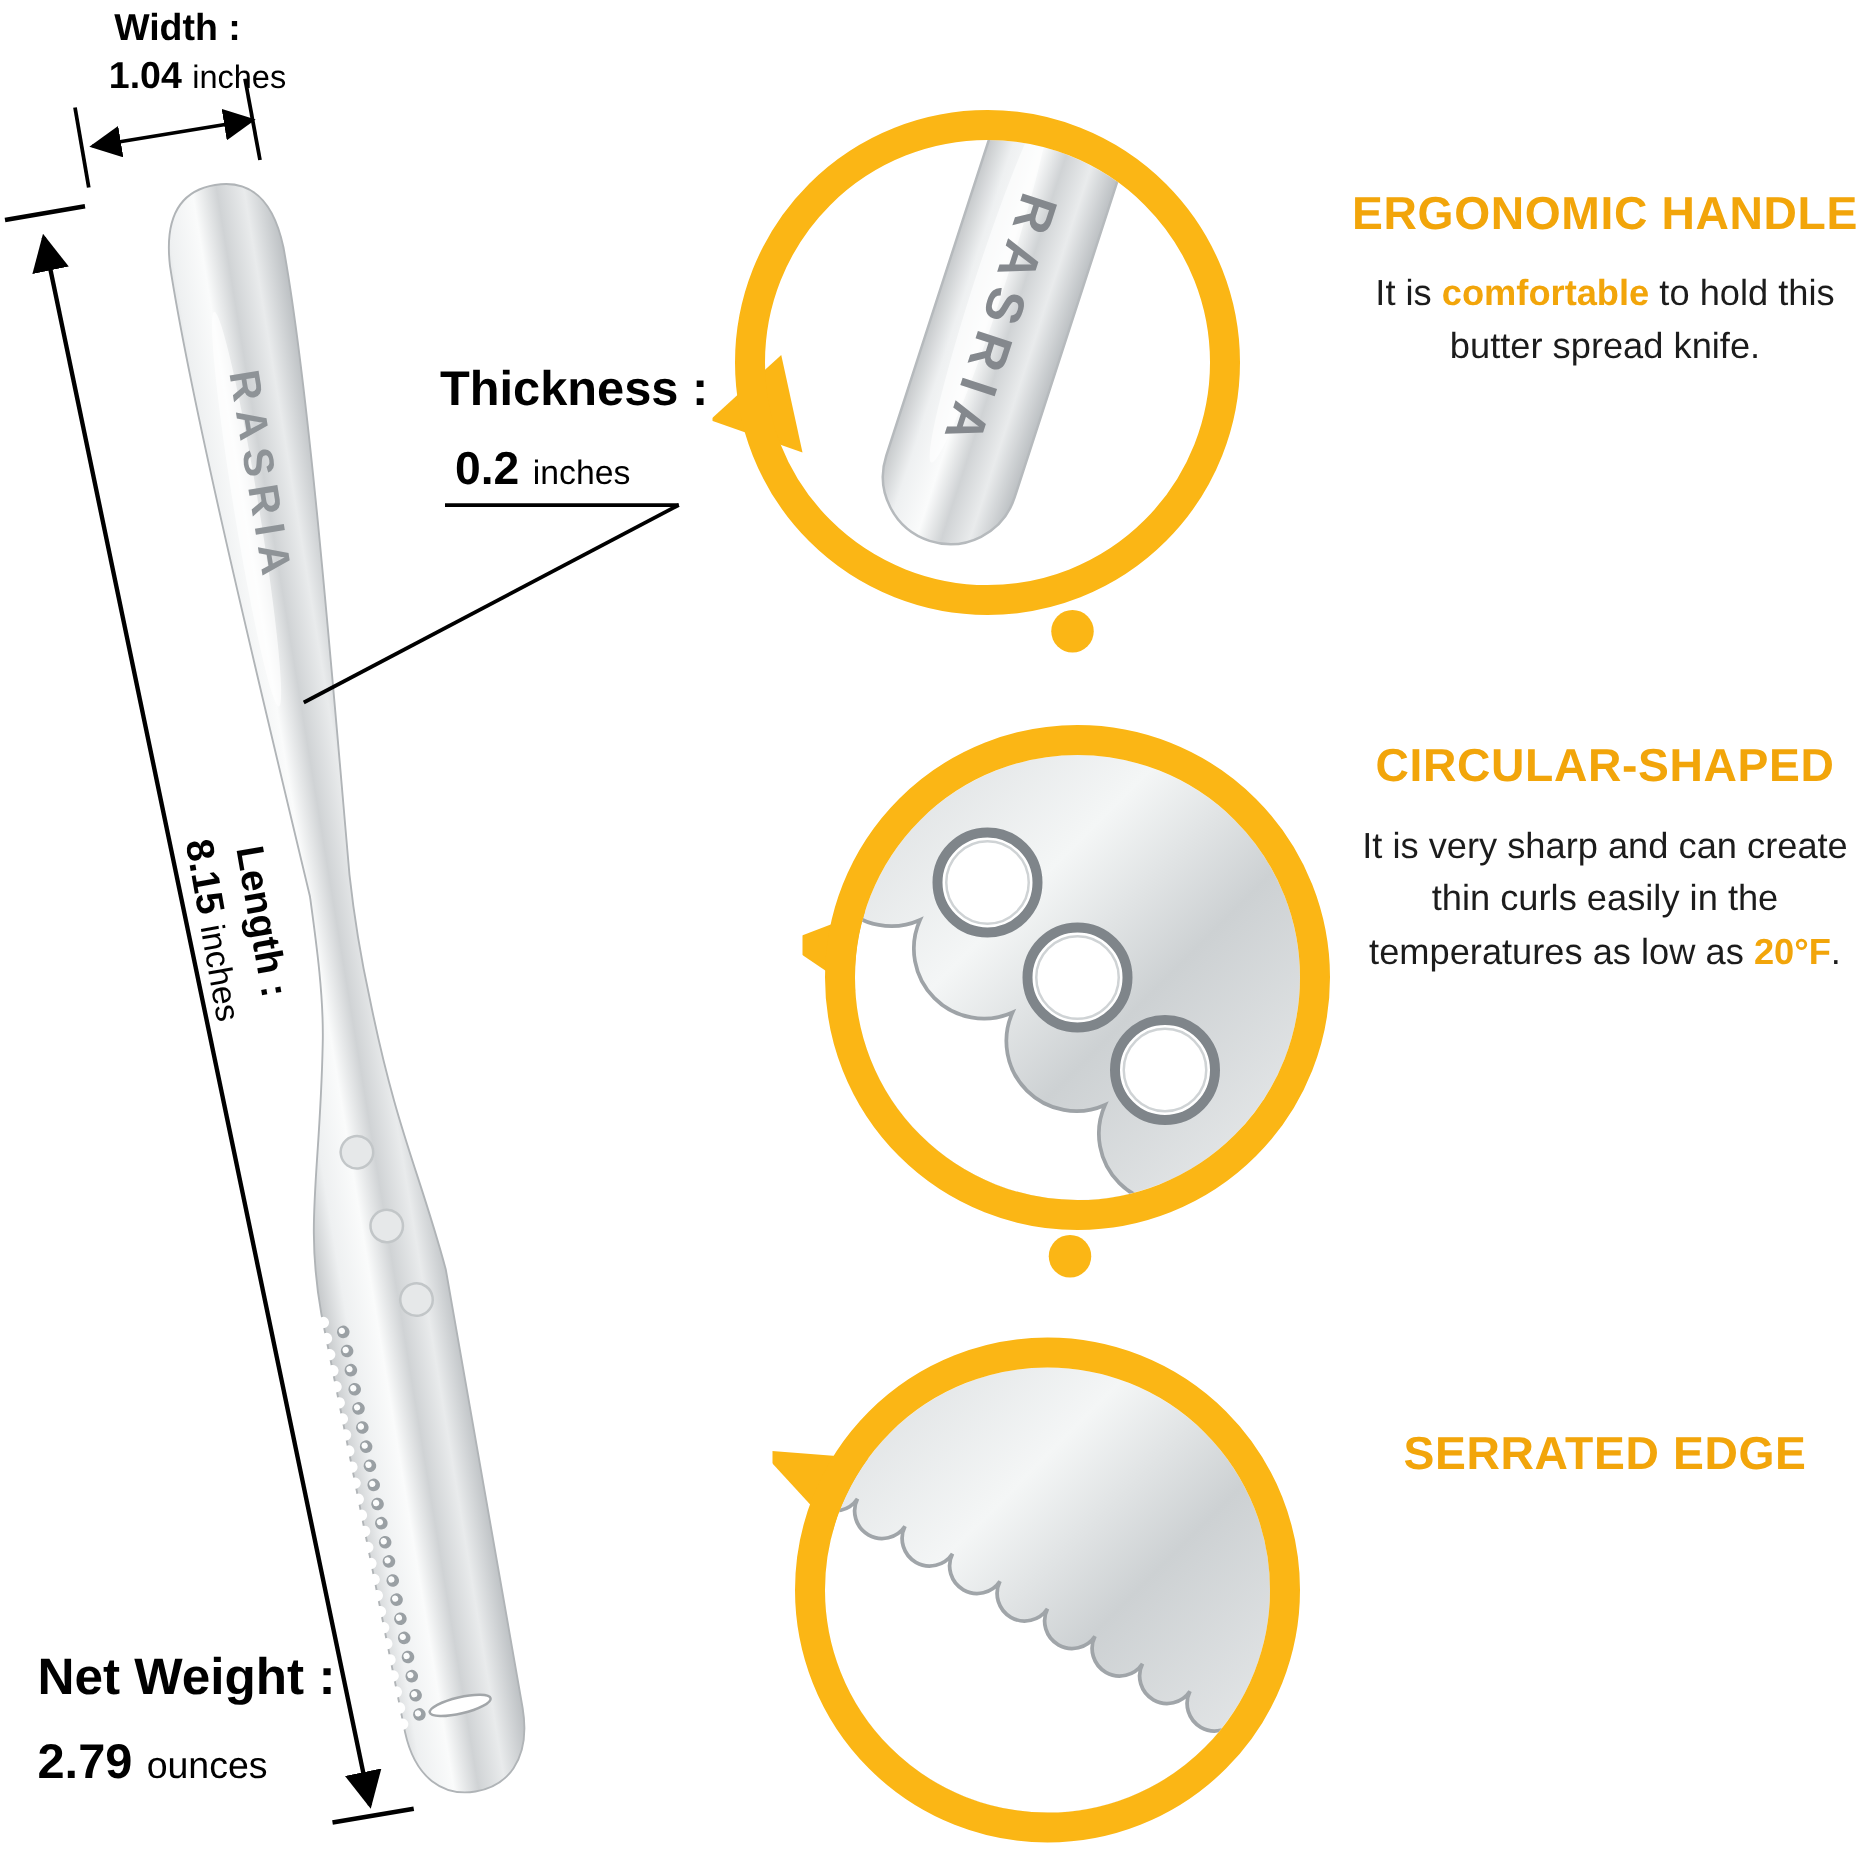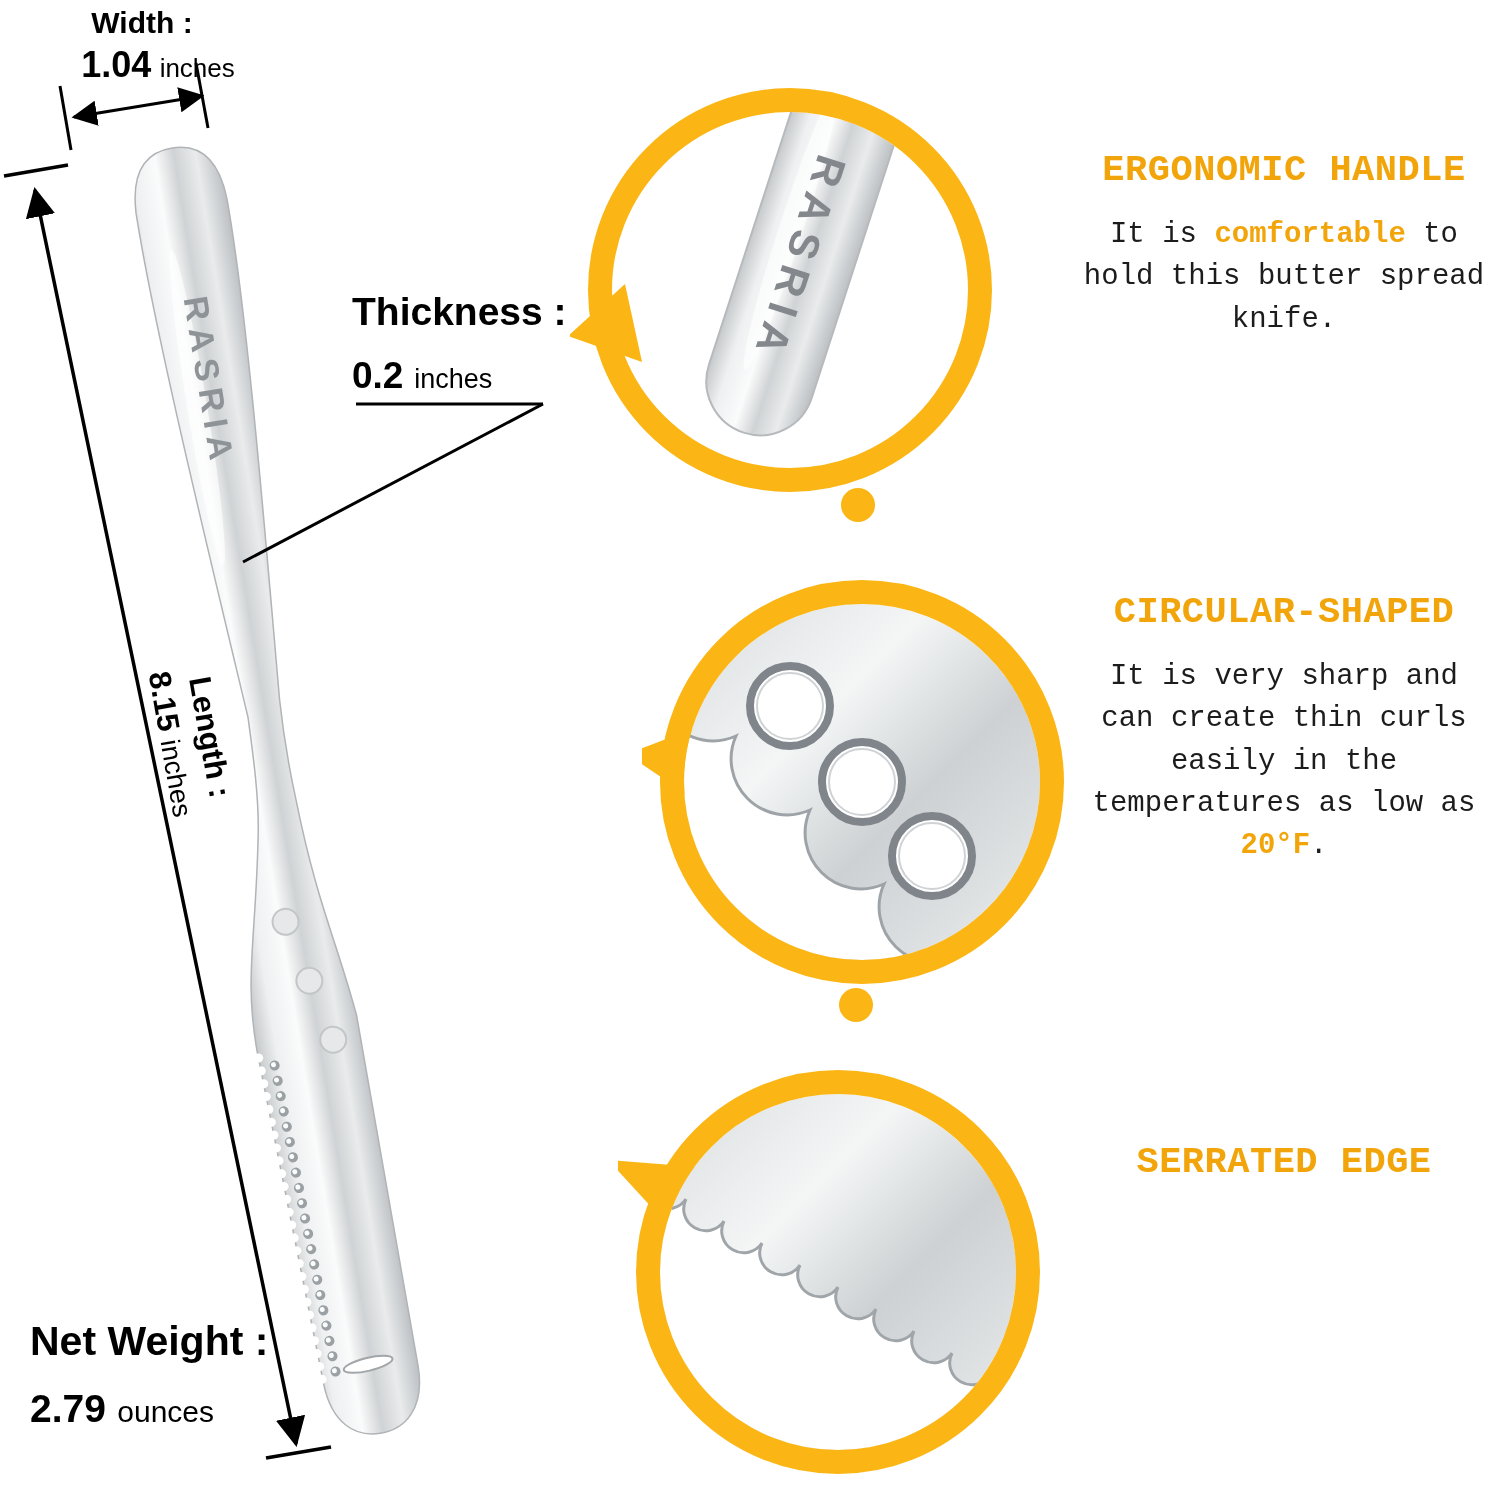--- a/index.html
+++ b/index.html
@@ -14,39 +14,39 @@
   svg{display:block;}
   .abs{position:absolute;}
 
   
   .dim{line-height:1.25;color:#000;}
   .dim .lab{font-weight:bold;}
   .dim .val{font-weight:bold;}
   .dim .unit{font-weight:normal;}
 
   #width-label{left:42px;top:4px;width:200px;text-align:center;font-size:30px;}
-  #width-label .val{font-size:36px;margin-left:32px;}
+  #width-label .val{font-size:30px;margin-left:32px;}
   #width-label .unit{font-size:26px;}
 
   #length-label{left:50px;top:702px;width:280px;text-align:center;font-size:31px;
     transform:rotate(80deg);transform-origin:50% 50%;}
   #length-label .unit{font-size:27px;}
 
   #thickness-label{left:352px;top:288px;width:260px;font-size:39px;}
   #thickness-label .val{font-size:37px;}
   #thickness-label .unit{font-size:27px;}
-  #thickness-label .l2{margin-top:14px;margin-left:0;}
+  #thickness-label .l2{margin-top:14px;margin-left:12px;}
 
   #netweight-label{left:30px;top:1316px;width:300px;font-size:41px;}
   #netweight-label .val{font-size:39px;}
   #netweight-label .unit{font-size:30px;}
   #netweight-label .l2{margin-top:16px;}
 
   
-  .feature{position:absolute;left:1078px;width:412px;text-align:center;font-family:Liberation Mono, monospace;}
+  .feature{position:absolute;left:1078px;width:412px;text-align:center;}
   .feature .title{color:var(--title);font-weight:bold;font-size:37px;line-height:1.24;letter-spacing:0.5px;}
   .feature .body{margin-top:20px;font-size:29px;line-height:1.46;color:#1c1c1c;}
   .feature .hl{color:var(--title);font-weight:bold;text-align:right;}
   #feature-1{top:148px;}
   #feature-2{top:590px;}
   #feature-3{top:1140px;}
 
   .dot{position:absolute;width:34px;height:34px;border-radius:50%;background:var(--accent);}
   #dot-1{left:841px;top:488px;}
   #dot-2{left:839px;top:988px;}

